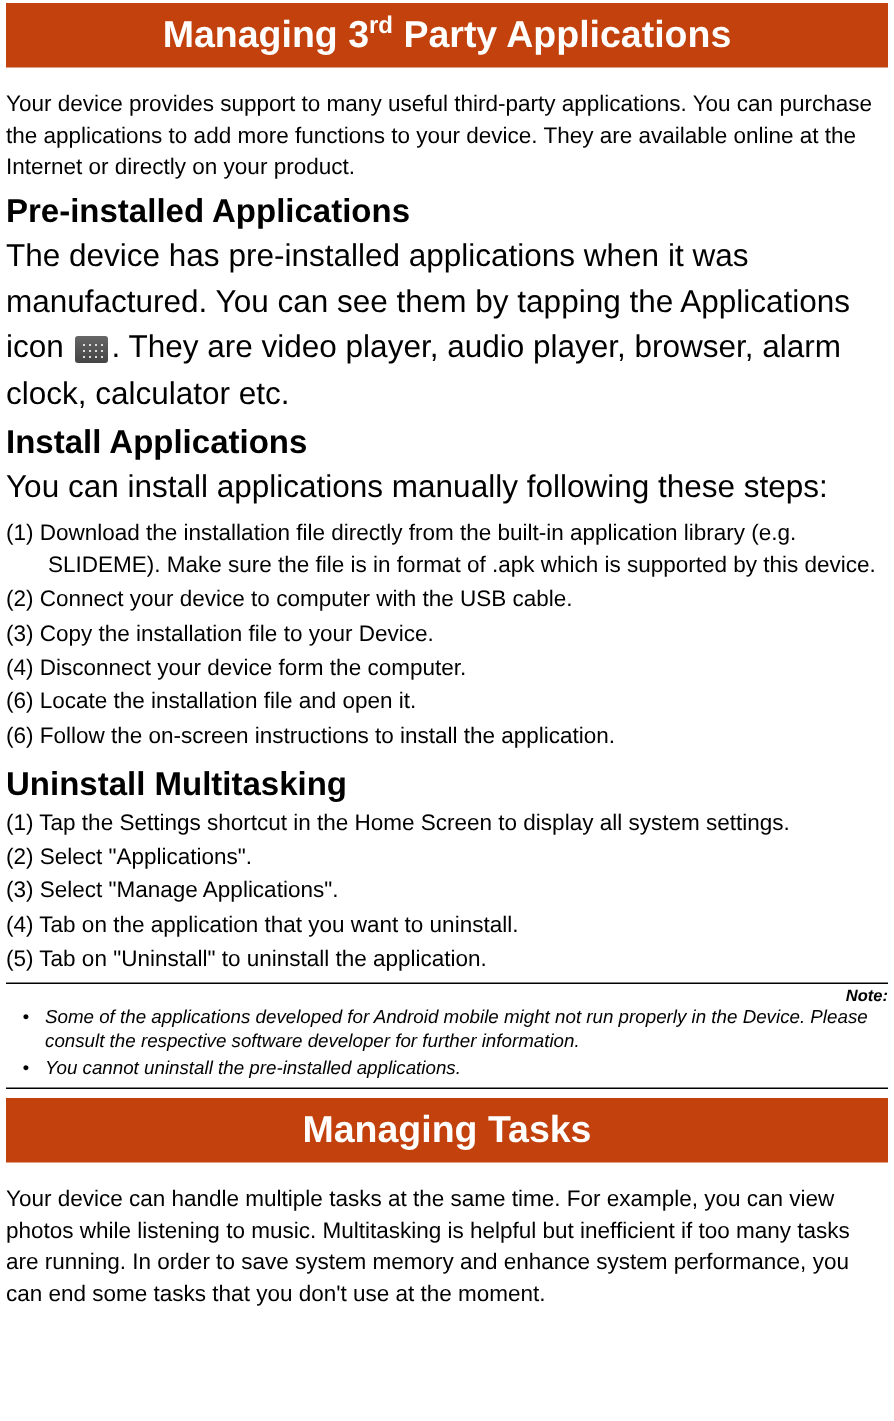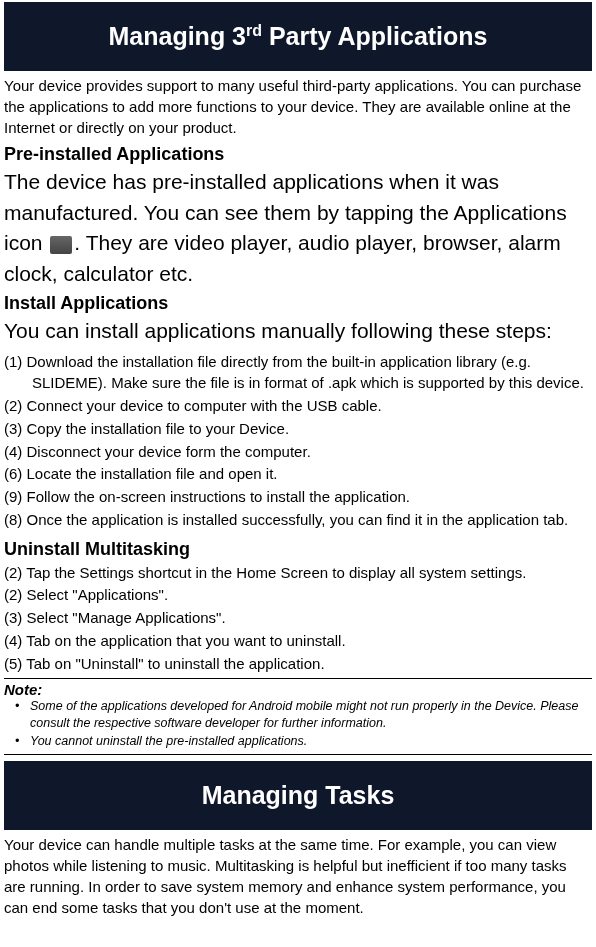--- a/index.html
+++ b/index.html
@@ -8,39 +8,39 @@
       box-sizing: border-box;
     }
     body {
       font-family: Arial, Helvetica, sans-serif;
       width: 596px;
       background: #fff;
       color: #000;
       padding: 2px 4px 10px 4px;
     }
     .section-banner {
-      background: #0f172a;
+      background: #c2410c;
       color: #fff;
       font-size: 25px;
       font-weight: bold;
       text-align: center;
-      padding: 20px 0;
-      margin-bottom: 4px;
+      padding: 7px 0;
+      margin-bottom: 14px;
     }
     .section-banner sup {
       font-size: 16px;
       vertical-align: super;
     }
     .intro {
       font-size: 15px;
       line-height: 1.4;
       margin-bottom: 6px;
     }
     .subheading {
-      font-size: 18px;
+      font-size: 22px;
       font-weight: bold;
       margin-top: 2px;
       margin-bottom: 2px;
     }
     .body-text {
       font-size: 21px;
       line-height: 1.45;
       margin-bottom: 4px;
     }
     .inline-icon {
@@ -73,23 +73,24 @@
       padding-left: 28px;
       text-indent: -28px;
       margin-bottom: 1px;
     }
     .hr {
       border: none;
       border-top: 1px solid #000;
       margin: 4px 0 2px 0;
     }
     .note-heading {
-      font-size: 15px;
+      font-size: 11px;
       font-weight: bold;
       font-style: italic;
+      text-align: right;
     }
     .note-list {
       list-style: none;
       padding: 0;
       margin: 0;
     }
     .note-item {
       font-size: 12.5px;
       font-style: italic;
       padding-left: 26px;
@@ -128,27 +129,26 @@
 </p>
 
 <h3 class="subheading">Install Applications</h3>
 <p class="body-text">You can install applications manually following these steps:</p>
 <div class="steps">
   <div class="step">(1) Download the installation file directly from the built-in application library (e.g. SLIDEME). Make sure the file is in format of .apk which is supported by this device.</div>
   <div class="step">(2) Connect your device to computer with the USB cable.</div>
   <div class="step">(3) Copy the installation file to your Device.</div>
   <div class="step">(4) Disconnect your device form the computer.</div>
   <div class="step">(6) Locate the installation file and open it.</div>
-  <div class="step">(9) Follow the on-screen instructions to install the application.</div>
-  <div class="step">(8) Once the application is installed successfully, you can find it in the application tab.</div>
+  <div class="step">(6) Follow the on-screen instructions to install the application.</div>
 </div>
 
 <h3 class="subheading" style="margin-top:8px;">Uninstall Multitasking</h3>
 <div class="steps">
-  <div class="step">(2) Tap the Settings shortcut in the Home Screen to display all system settings.</div>
+  <div class="step">(1) Tap the Settings shortcut in the Home Screen to display all system settings.</div>
   <div class="step">(2) Select "Applications".</div>
   <div class="step">(3) Select "Manage Applications".</div>
   <div class="step">(4) Tab on the application that you want to uninstall.</div>
   <div class="step">(5) Tab on "Uninstall" to uninstall the application.</div>
 </div>
 
 <hr class="hr">
 
 <div>
   <div class="note-heading">Note:</div>

